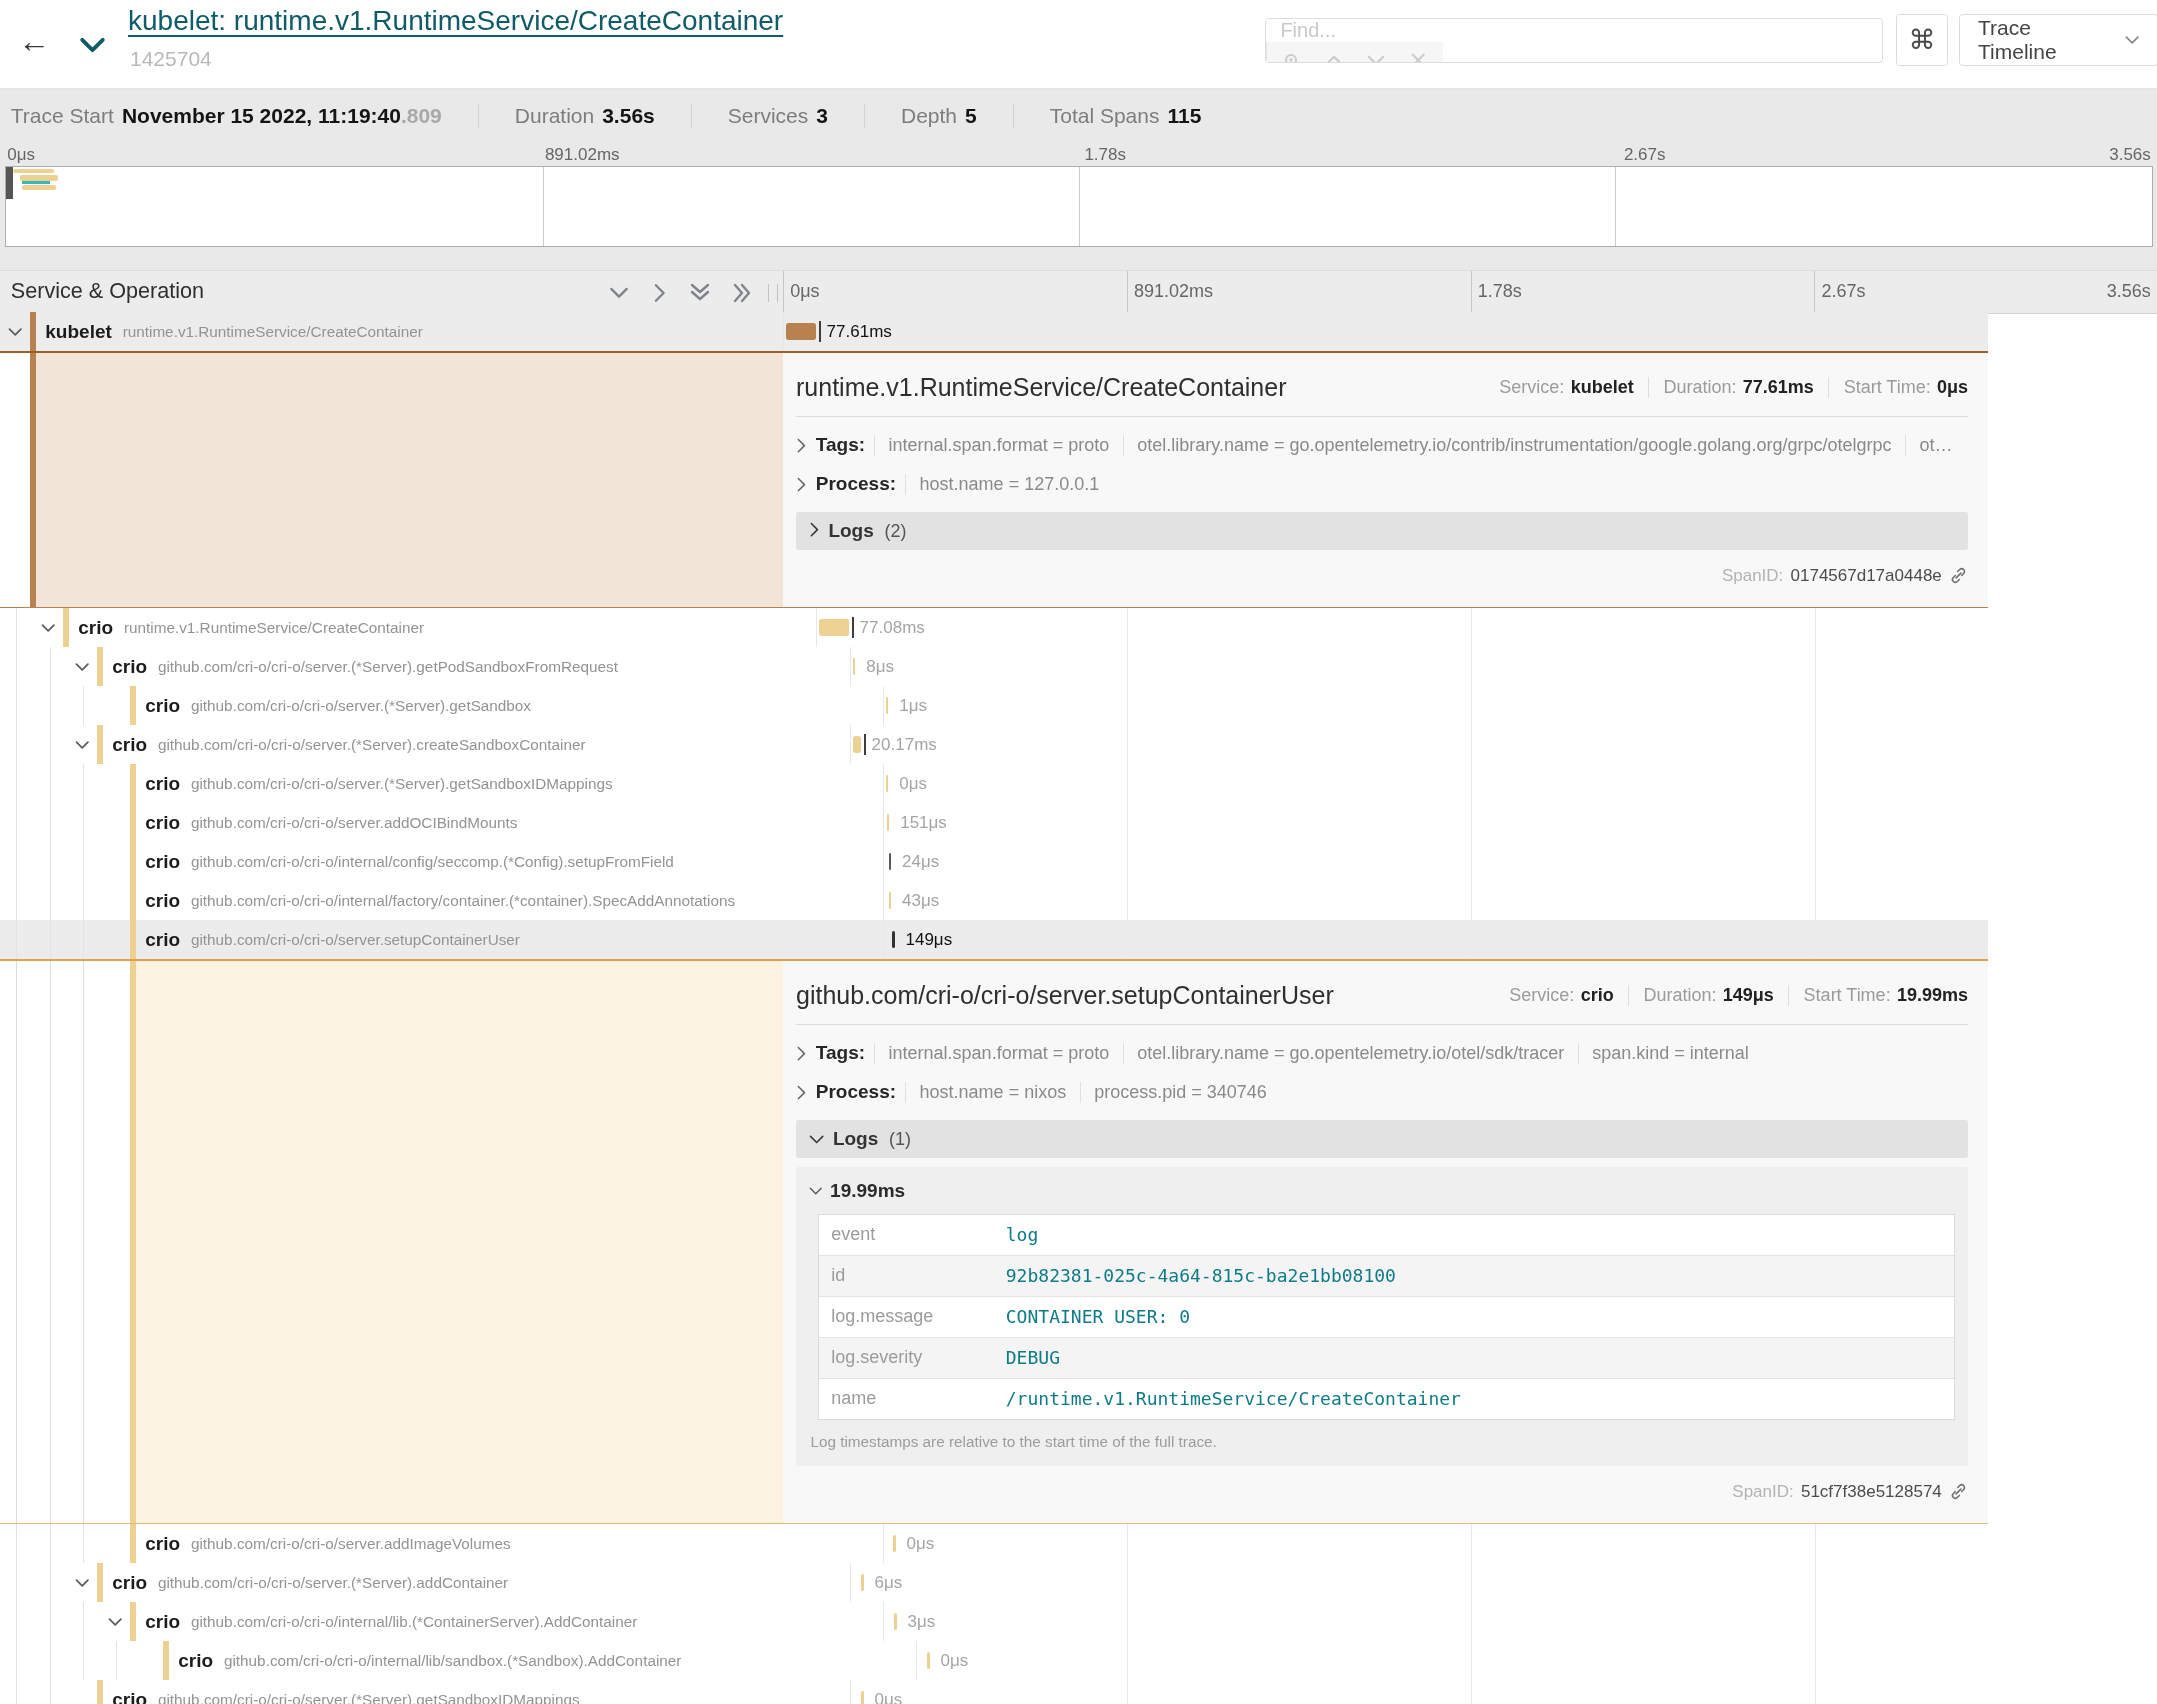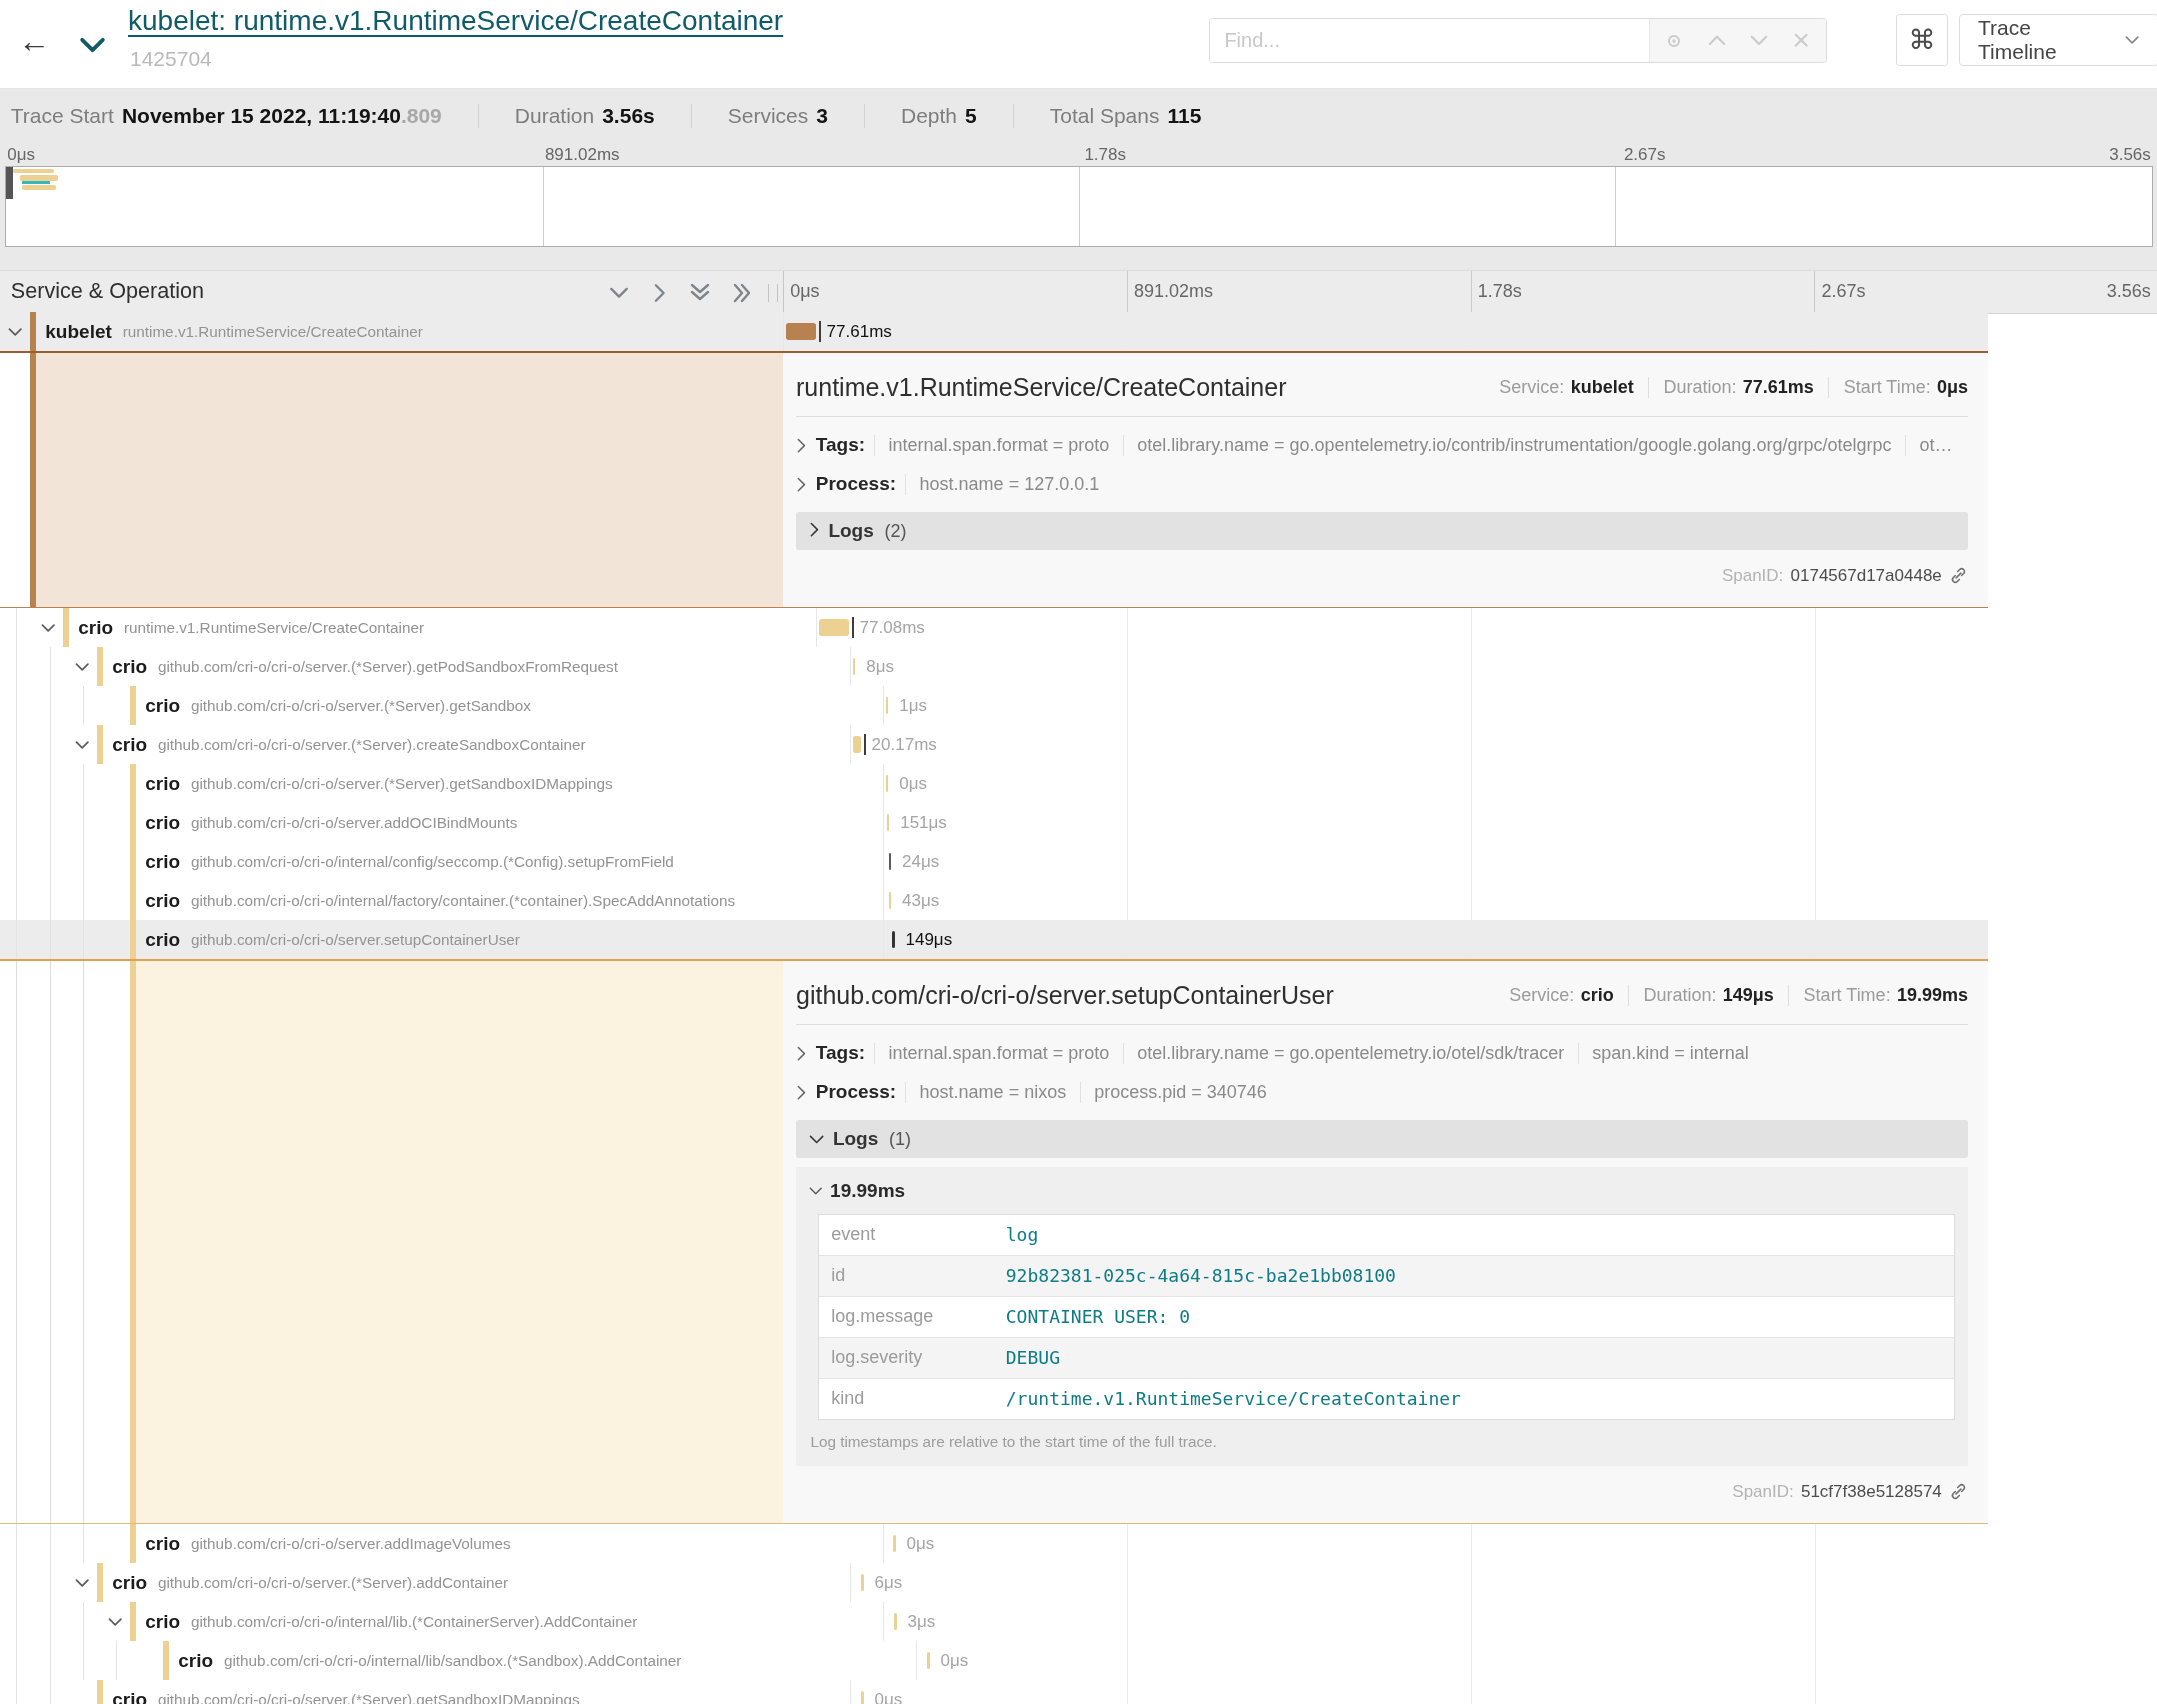--- a/index.html
+++ b/index.html
@@ -8,22 +8,22 @@
   .ic{fill:none;stroke:currentColor;stroke-width:2.4;stroke-linecap:round;stroke-linejoin:round;}
 
   
   #app-header{position:absolute;left:0;top:0;width:2158px;height:88px;background:#fff;border-bottom:0.9px solid #e5e5e5;}
   .back-btn{position:absolute;left:12.6px;top:20px;width:43px;height:43px;display:flex;align-items:center;justify-content:center;
             font-size:32px;color:#3a3a3a;cursor:pointer;}
   .hdr-chev{position:absolute;left:79px;top:36px;color:#0f5b68;}
   .hdr-title{position:absolute;left:128px;top:5.4px;font-size:28px;font-weight:500;color:#0f5b68;
              text-decoration:underline;text-decoration-thickness:1.8px;text-underline-offset:5.4px;cursor:pointer;}
   .trace-id{position:absolute;left:130px;top:47px;font-size:21px;color:#b9b9b9;}
-  .find-wrap{position:absolute;left:1209px;top:18px;width:616px;height:43px;border:0.9px solid #dcdcdc;border-radius:3.6px;
-             display:flex;overflow:hidden;background:#fff;}
+  .find-wrap{position:absolute;left:1265px;top:18px;width:616px;height:43px;border:0.9px solid #dcdcdc;border-radius:3.6px;
+             display:flex;overflow:hidden;background:#fff;flex-direction:column;}
   .find-input{flex:1;border:none;outline:none;padding:0 14.4px;font-size:20px;color:#555;font-family:"Liberation Sans",sans-serif;}
   .find-input::placeholder{color:#c8c8c8;}
   .find-ops{width:176px;background:#f6f6f6;border-left:0.9px solid #e6e6e6;display:flex;align-items:center;justify-content:space-evenly;color:#cbcbcb;}
   .find-ops .opbtn{display:flex;align-items:center;justify-content:center;width:36px;height:36px;cursor:pointer;}
   .cmd-btn{position:absolute;left:1896px;top:14.4px;width:50px;height:50px;border:0.9px solid #dcdcdc;border-radius:3.6px;background:#fff;
            display:flex;align-items:center;justify-content:center;font-size:27px;color:#4a4a4a;cursor:pointer;}
   .tt-btn{position:absolute;left:1959px;top:14.4px;height:50px;padding:0 18px;border:0.9px solid #dcdcdc;border-radius:3.6px;background:#fff;
           display:flex;align-items:center;gap:10.8px;font-size:21px;color:#444;cursor:pointer;}
   .tt-btn .ic{color:#888;}
 
@@ -582,21 +582,21 @@
             </div>
             <div class="lrow">
               <span class="lk">log.message</span>
               <span class="lv">CONTAINER USER: 0</span>
             </div>
             <div class="lrow">
               <span class="lk">log.severity</span>
               <span class="lv">DEBUG</span>
             </div>
             <div class="lrow">
-              <span class="lk">kind</span>
+              <span class="lk">name</span>
               <span class="lv">/runtime.v1.RuntimeService/CreateContainer</span>
             </div>
           </div>
           <div class="logs-footer">Log timestamps are relative to the start time of the full trace.</div>
         </div>
         <div class="spanid-row">
           <span class="spanid-label">SpanID:</span>
           <span class="spanid-val">51cf7f38e5128574</span>
           <span class="link-ic">
             <svg class="ic" width="19" height="19" viewBox="0 0 24 24" style="stroke-width:2">

